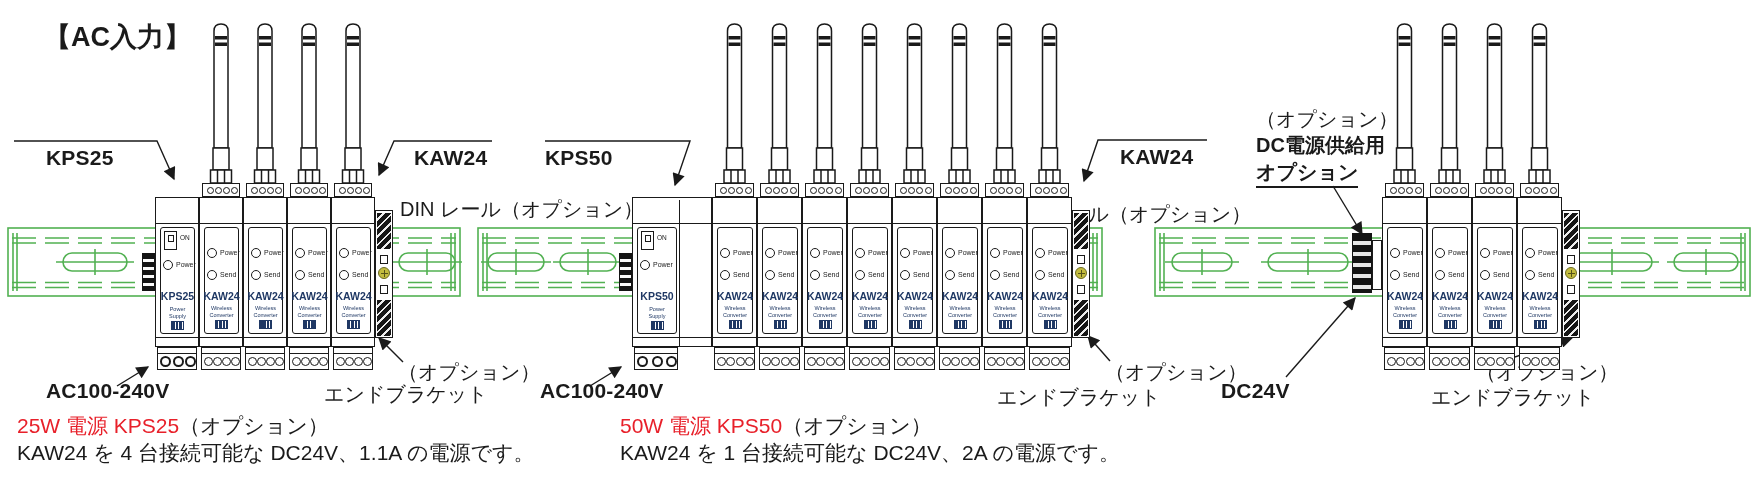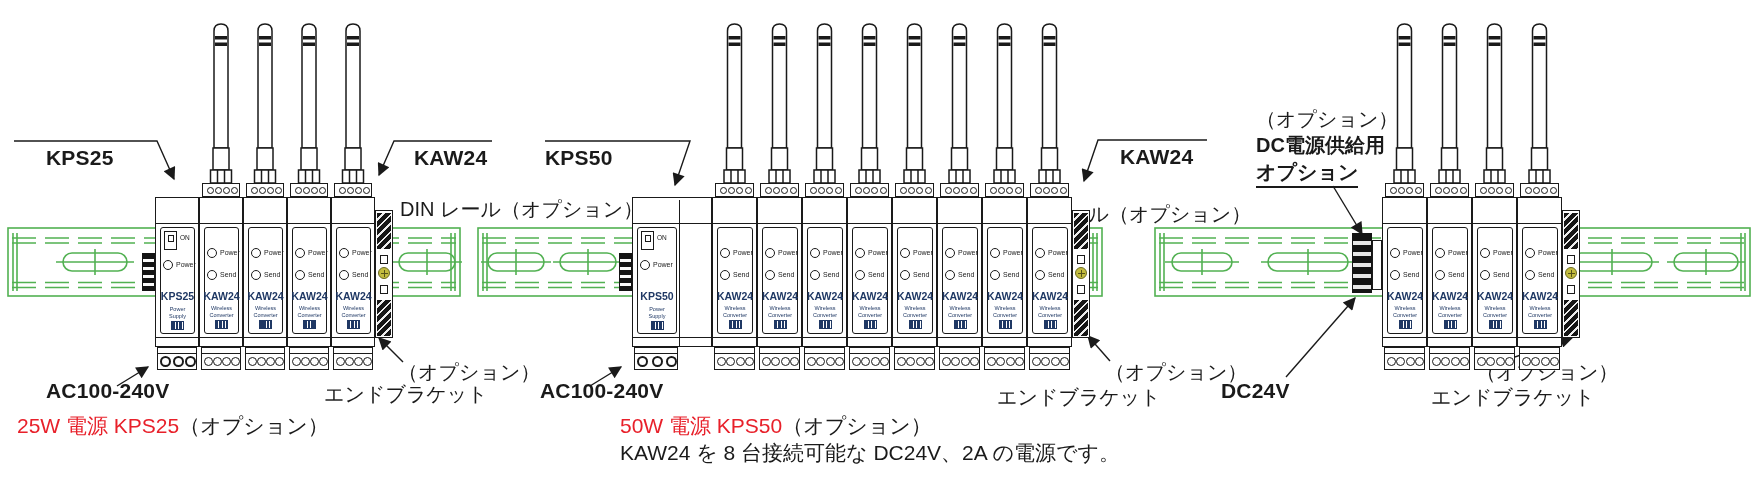--- a/index.html
+++ b/index.html
@@ -231,36 +231,38 @@
         <path d="M1532.5,148 L1532.5,31 Q1532.5,24 1539.5,24 Q1546.5,24 1546.5,31 L1546.5,148 Z"></path>
         <rect x="1533.5" y="36" width="12" height="3.5" fill="#1a1a1a" stroke="none"></rect>
         <rect x="1533.5" y="42.5" width="12" height="3.5" fill="#1a1a1a" stroke="none"></rect>
         <rect x="1531.5" y="148" width="16" height="22"></rect>
         <rect x="1529" y="170" width="21" height="13"></rect>
         <line x1="1536" y1="170" x2="1536" y2="183"></line>
         <line x1="1543" y1="170" x2="1543" y2="183"></line>
       </g>
     </svg>
 
+  <div class="lbl title" style="left:44px;top:22px">【AC入力】</div>
   <div class="lbl model" style="left:46px;top:146px">KPS25</div>
   <div class="lbl model" style="left:414px;top:146px">KAW24</div>
   <div class="lbl jp" style="left:400px;top:198px">DIN レール（オプション）</div>
   <div class="lbl model" style="left:46px;top:379px">AC100-240V</div>
   <div class="lbl jp" style="left:398px;top:361px">（オプション）</div>
   <div class="lbl jp" style="left:324px;top:383px">エンドブラケット</div>
   <div class="lbl note" style="left:17px;top:414px"><span class="red">25W 電源 KPS25</span><span>（オプション）</span></div>
+  <div class="lbl note" style="left:17px;top:441px">KAW24 を 4 台接続可能な DC24V、1.1A の電源です。</div>
 
   <div class="lbl model" style="left:545px;top:146px">KPS50</div>
   <div class="lbl model" style="left:1120px;top:145px">KAW24</div>
   <div class="lbl jp" style="left:1008px;top:203px">DIN レール（オプション）</div>
   <div class="lbl model" style="left:540px;top:379px">AC100-240V</div>
   <div class="lbl jp" style="left:1105px;top:361px">（オプション）</div>
   <div class="lbl jp" style="left:997px;top:386px">エンドブラケット</div>
   <div class="lbl note" style="left:620px;top:414px"><span class="red">50W 電源 KPS50</span><span>（オプション）</span></div>
-  <div class="lbl note" style="left:620px;top:441px">KAW24 を 8 台接続可能な DC24V、2A の電源です。</div>
+  <div class="lbl note" style="left:620px;top:441px">KAW24 を 1 台接続可能な DC24V、2A の電源です。</div>
 
   <div class="lbl jp" style="left:1256px;top:108px">（オプション）</div>
   <div class="lbl jpb" style="left:1256px;top:134px">DC電源供給用</div>
   <div class="lbl jpb" style="left:1256px;top:161px"><span class="ul">オプション</span></div>
   <div class="lbl model" style="left:1221px;top:379px">DC24V</div>
   <div class="lbl jp" style="left:1476px;top:361px">（オプション）</div>
   <div class="lbl jp" style="left:1431px;top:386px">エンドブラケット</div>
 
   <svg id="front-layer" width="1757" height="492">
     <defs>

